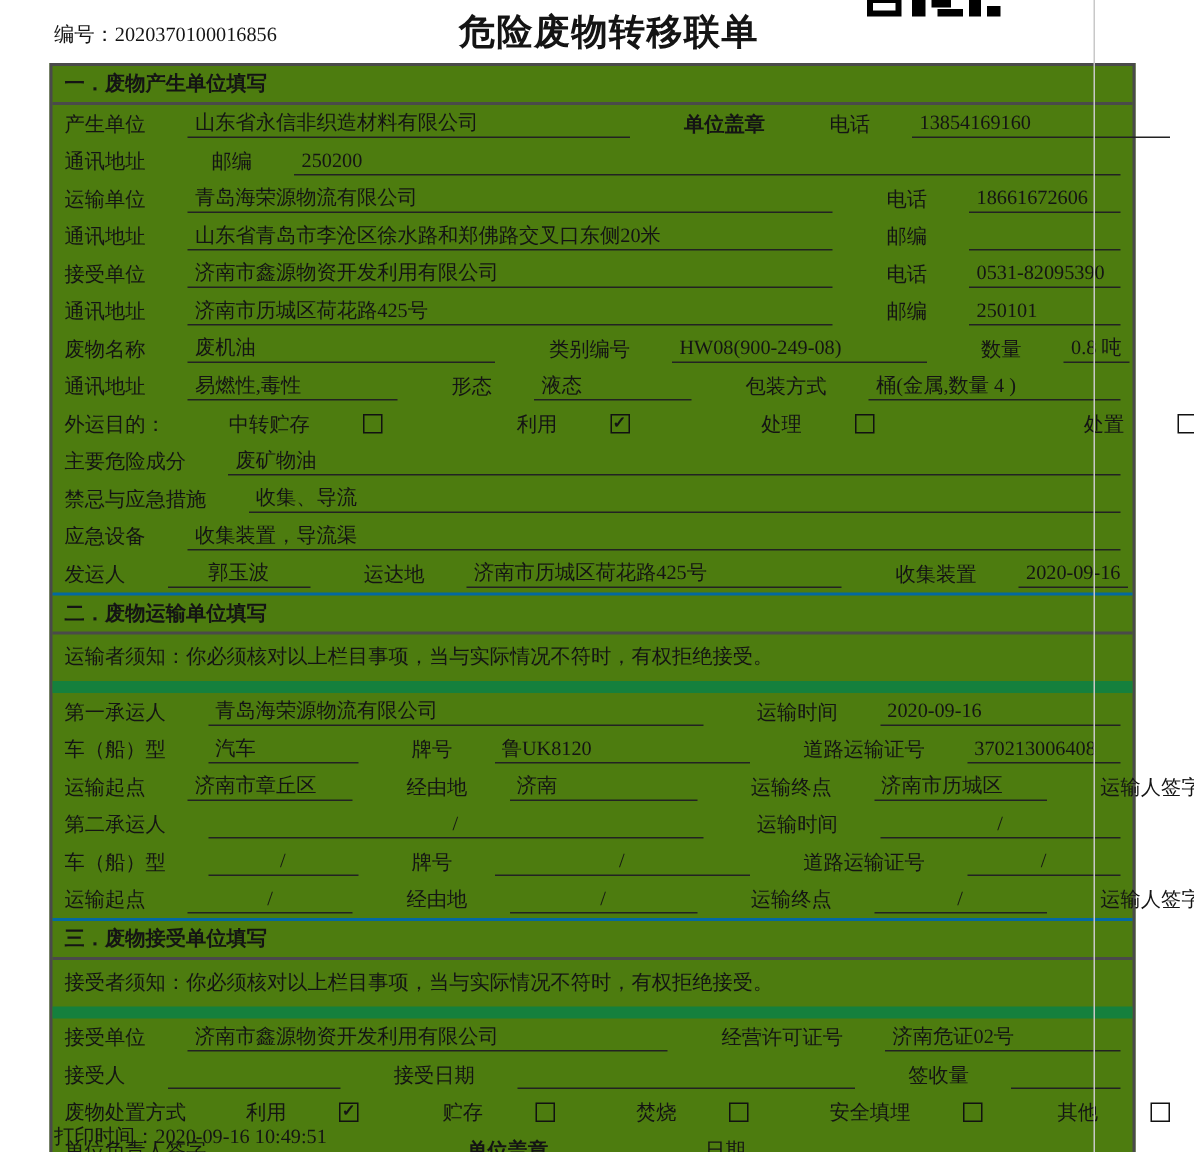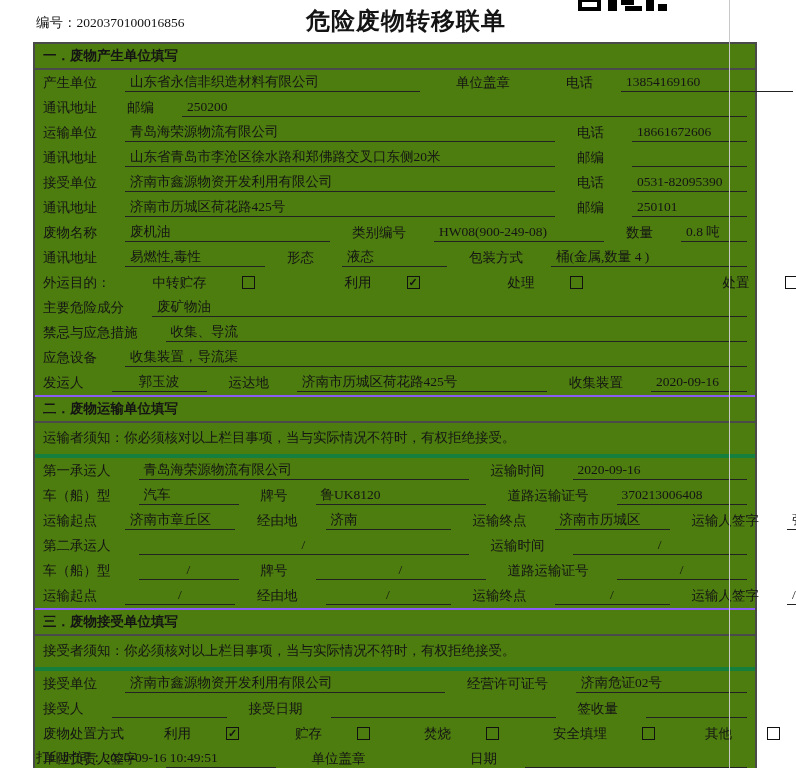--- a/index.html
+++ b/index.html
@@ -10,27 +10,27 @@
 
   .page-header { position: relative; height: 40px; }
   .doc-number { position: absolute; left: 36px; top: 14px; font-size: 13.5px; white-space: nowrap; }
   .doc-title { text-align: center; padding-top: 5px; font-size: 24px; font-weight: bold;
                font-family: "DejaVu Sans", "Liberation Sans", sans-serif; transform: translateX(40px); letter-spacing: 1px; }
   .qr { position: absolute; left: 578px; top: 0; }
 
   .form-box { position: absolute; left: 33px; top: 42px; width: 724px; border: 2px solid #4a4a4a; background: #4d7c0f; }
   .sec-head { font-weight: bold; font-size: 13.5px; padding: 3px 8px 3px; border-bottom: 2px solid #4a4a4a;
               font-family: "DejaVu Sans", "Liberation Sans", sans-serif; }
-  .sec-head.mid { border-top: 2px solid #8b5cf6; }
-  .note { font-size: 13.5px; padding: 6px 8px 7px; border-bottom: 4px solid #15803d; }
+  .sec-head.mid { border-top: 2px solid #0369a1; }
+  .note { font-size: 13.5px; padding: 6px 8px 7px; border-bottom: 8px solid #15803d; }
 
   .row { display: flex; align-items: flex-end; min-height: 25px; padding: 0 8px 3px; font-size: 13.5px; gap: 20px; }
   .lbl { white-space: nowrap; flex: none; margin-right: 8px; }
-  .lbl.mlr { margin-left: 2px; }
-  .lbl.ml16 { margin-left: 16px; margin-right: 16px; }
+  .lbl.mlr { margin-left: 16px; }
+  .lbl.ml16 { margin-left: 16px; margin-right: 3px; font-weight: bold; }
   .val { border-bottom: 1px solid #222; min-height: 18px; white-space: nowrap; flex: none; padding: 0 5px; }
   .fx { flex: 1 1 auto; }
   .ctr { text-align: center; }
   .sp { flex: 1 1 auto; }
 
   .w95{width:95px} .w100{width:100px} .w110{width:110px} .w115{width:115px} .w125{width:125px} .w140{width:140px} .w105{width:105px} .w170{width:170px} .w172{width:172px}
   .w205{width:205px} .w222{width:222px} .w225{width:225px} .w250{width:250px} .w295{width:295px}
   .w320{width:320px} .w330{width:330px} .w430{width:430px}
 
   .cb { width: 13px; height: 13px; border: 1.5px solid #111; flex: none; margin: 0 0 3px 7px;

